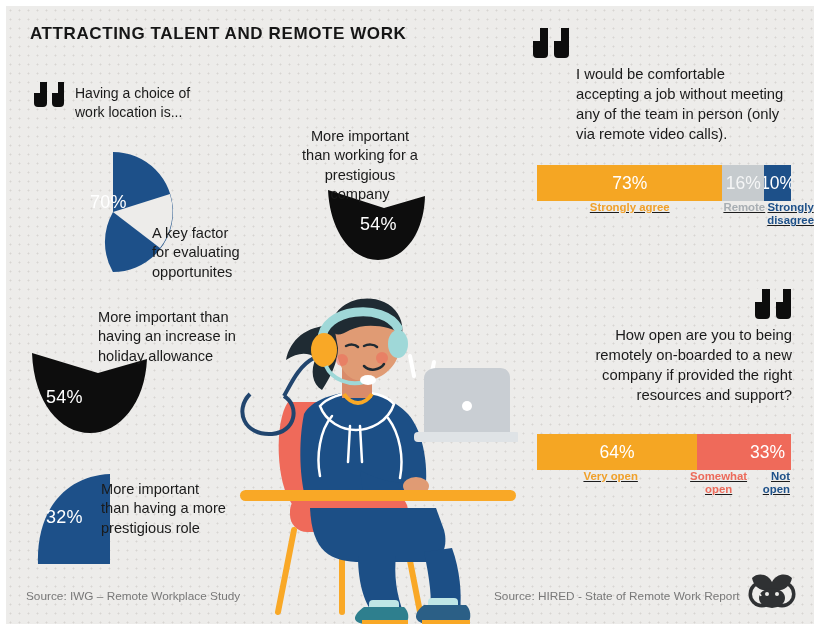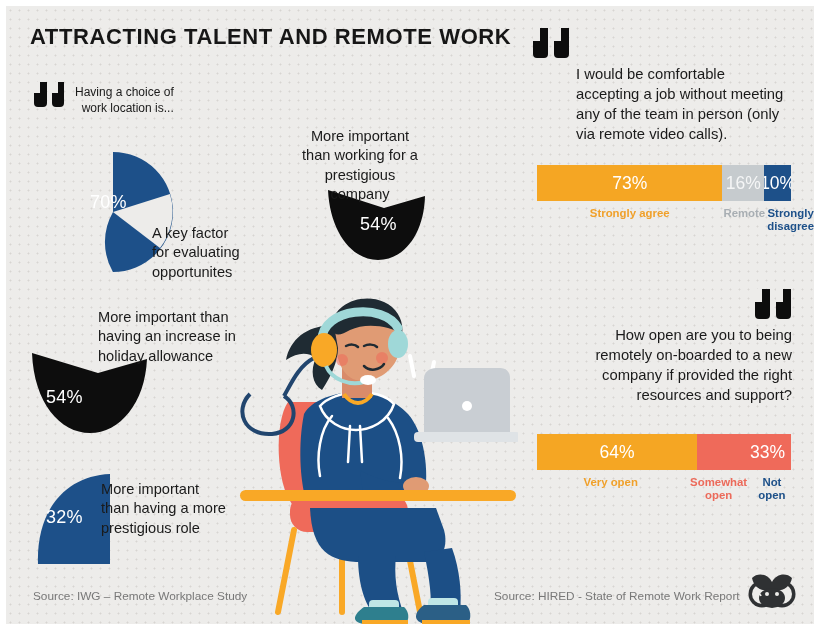--- a/index.html
+++ b/index.html
@@ -20,21 +20,21 @@
     color: #1c1c1c;
     box-sizing: border-box;
     border: 6px solid #ffffff;
   }
 
   
   #title {
     position: absolute;
     left: 24px;
     top: 18px;
-    font-size: 22px;
+    font-size: 17px;
     font-weight: bold;
     letter-spacing: 0.6px;
     color: #161616;
     white-space: nowrap;
   }
 
   
   .quote-mark {
     display: block;
     position: relative;
@@ -94,25 +94,24 @@
   
   #lead-quote {
     position: absolute;
     left: 28px;
     top: 76px;
     display: flex;
     align-items: flex-start;
     gap: 11px;
   }
   #lead-quote .txt {
-    font-size: 12px;
+    font-size: 14px;
     line-height: 1.34;
     padding-top: 2px;
     color: #1a1a1a;
-    text-align: right;
   }
 
   
   #right-col {
     position: absolute;
     left: 500px;
     top: 0;
     width: 320px;
     height: 100%;
   }
@@ -148,39 +147,40 @@
     justify-content: center;
     font-size: 17.5px;
     color: #ffffff;
     white-space: nowrap;
     overflow: hidden;
   }
   .seg.ghost { color: rgba(255,255,255,0.82); }
   .legend {
     display: flex;
     width: 100%;
-    margin-top: 6px;
+    margin-top: 0;
+    text-decoration: underline;
   }
   .legend div {
     font-size: 11.4px;
     font-weight: bold;
     line-height: 1.18;
     text-align: center;
     box-sizing: border-box;
     padding: 0 1px;
   }
 
   
   .source {
     position: absolute;
     bottom: 21px;
     font-size: 11.8px;
     color: #787878;
   }
-  #source-left  { left: 27px; text-align: right; }
+  #source-left  { left: 20px; text-align: right; }
   #source-right { left: 488px; }
 
   #logo {
     position: absolute;
     right: 18px;
     bottom: 12px;
     width: 48px;
     height: 44px;
   }
 
@@ -363,21 +363,21 @@
     <div class="bar-wrap" id="bar-2">
       <div class="bar">
         <div class="seg" style="flex:0 0 63%; background:#f5a623;">64%</div>
         <div class="seg" style="flex:0 0 33.5%; background:#ef6a5a;padding-left:28px;">33%</div>
         <div class="seg" style="flex:0 0 3.5%; background:#1d5089;"></div>
       </div>
       <div class="legend">
         <div style="flex:0 0 58%; color:#f0a02a; white-space:pre-line;">Very open</div>
         <div style="flex:0 0 27%; color:#ec6a5a; white-space:pre-line;">Somewhat
 open</div>
-        <div style="flex:0 0 15%; color:#1d5089; white-space:pre-line;">Not
+        <div style="flex:0 0 15%; color:#1d5089; white-space:pre-line;text-align:right;">Not
 open</div>
       </div>
     </div>
   </div>
 
   <div class="source" id="source-left">Source: IWG – Remote Workplace Study</div>
   <div class="source" id="source-right">Source: HIRED - State of Remote Work Report</div>
 
   <svg id="logo" viewBox="0 0 48 44">
     <circle cx="14" cy="26" r="13.5" fill="#2f3133"></circle>

